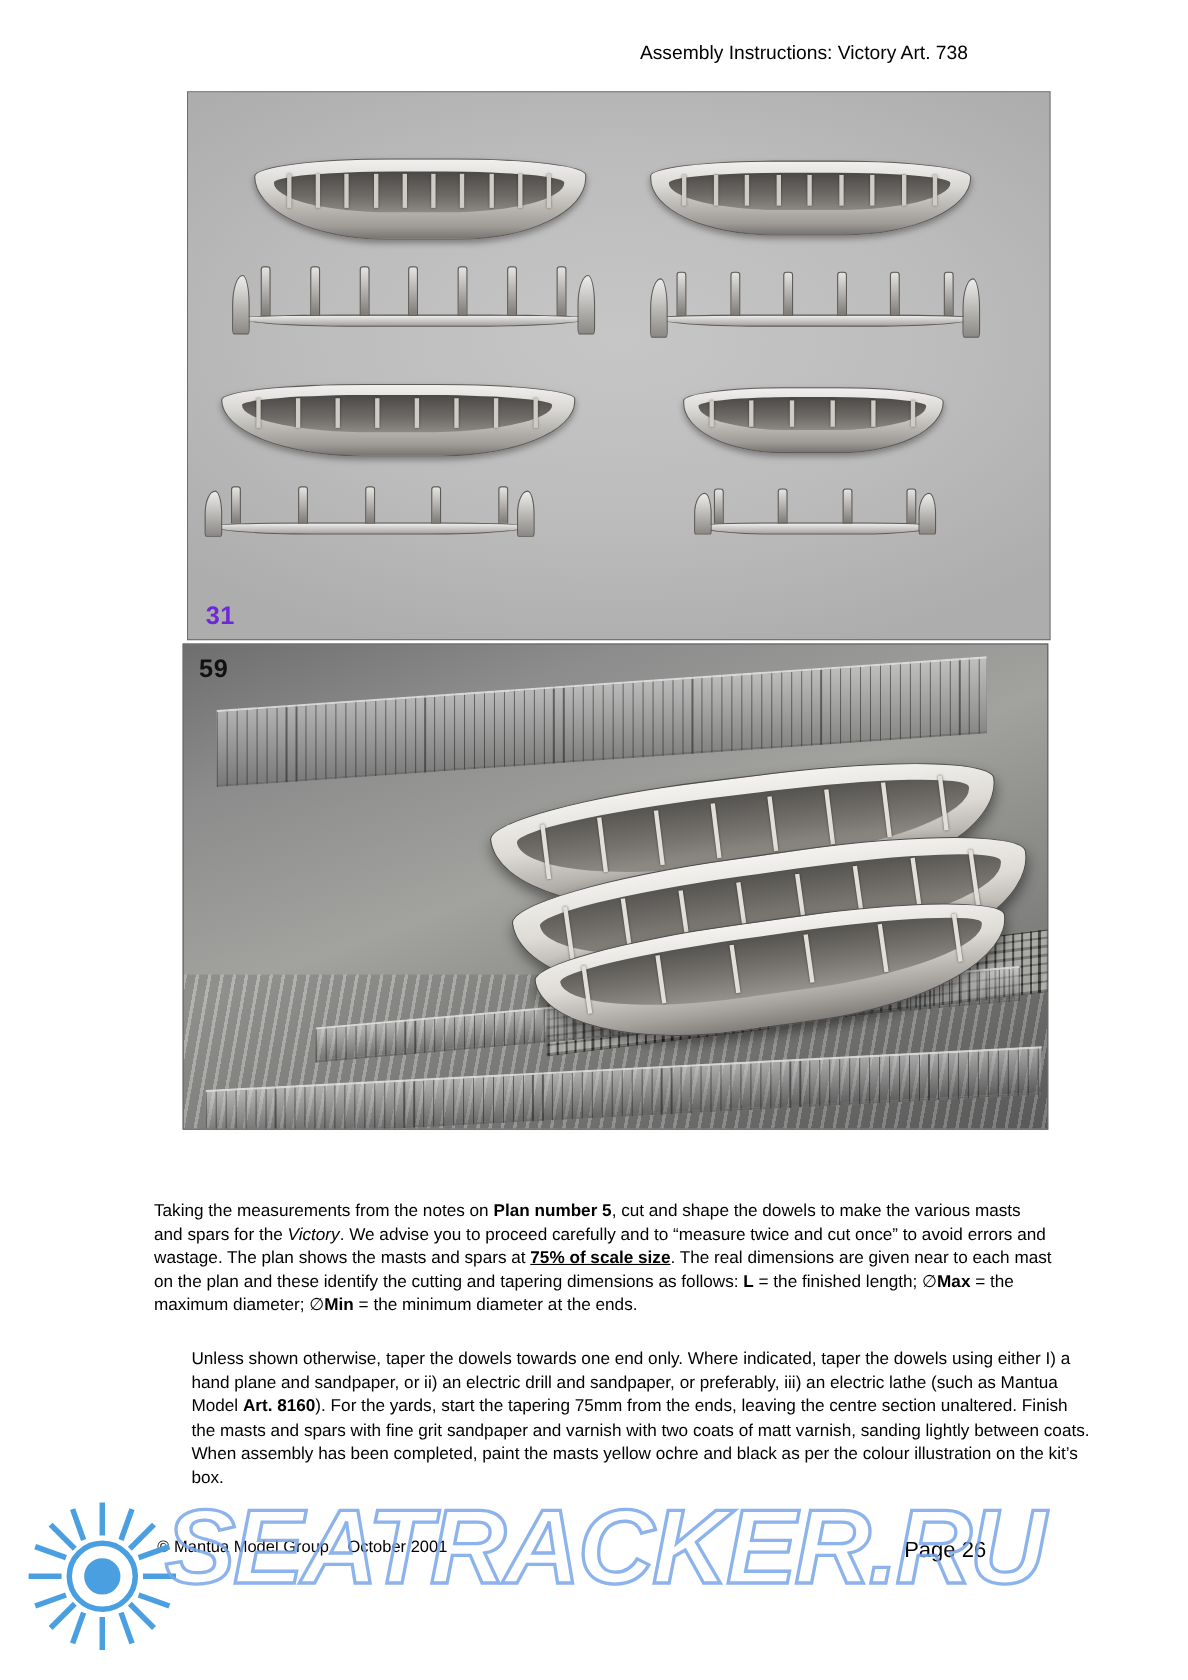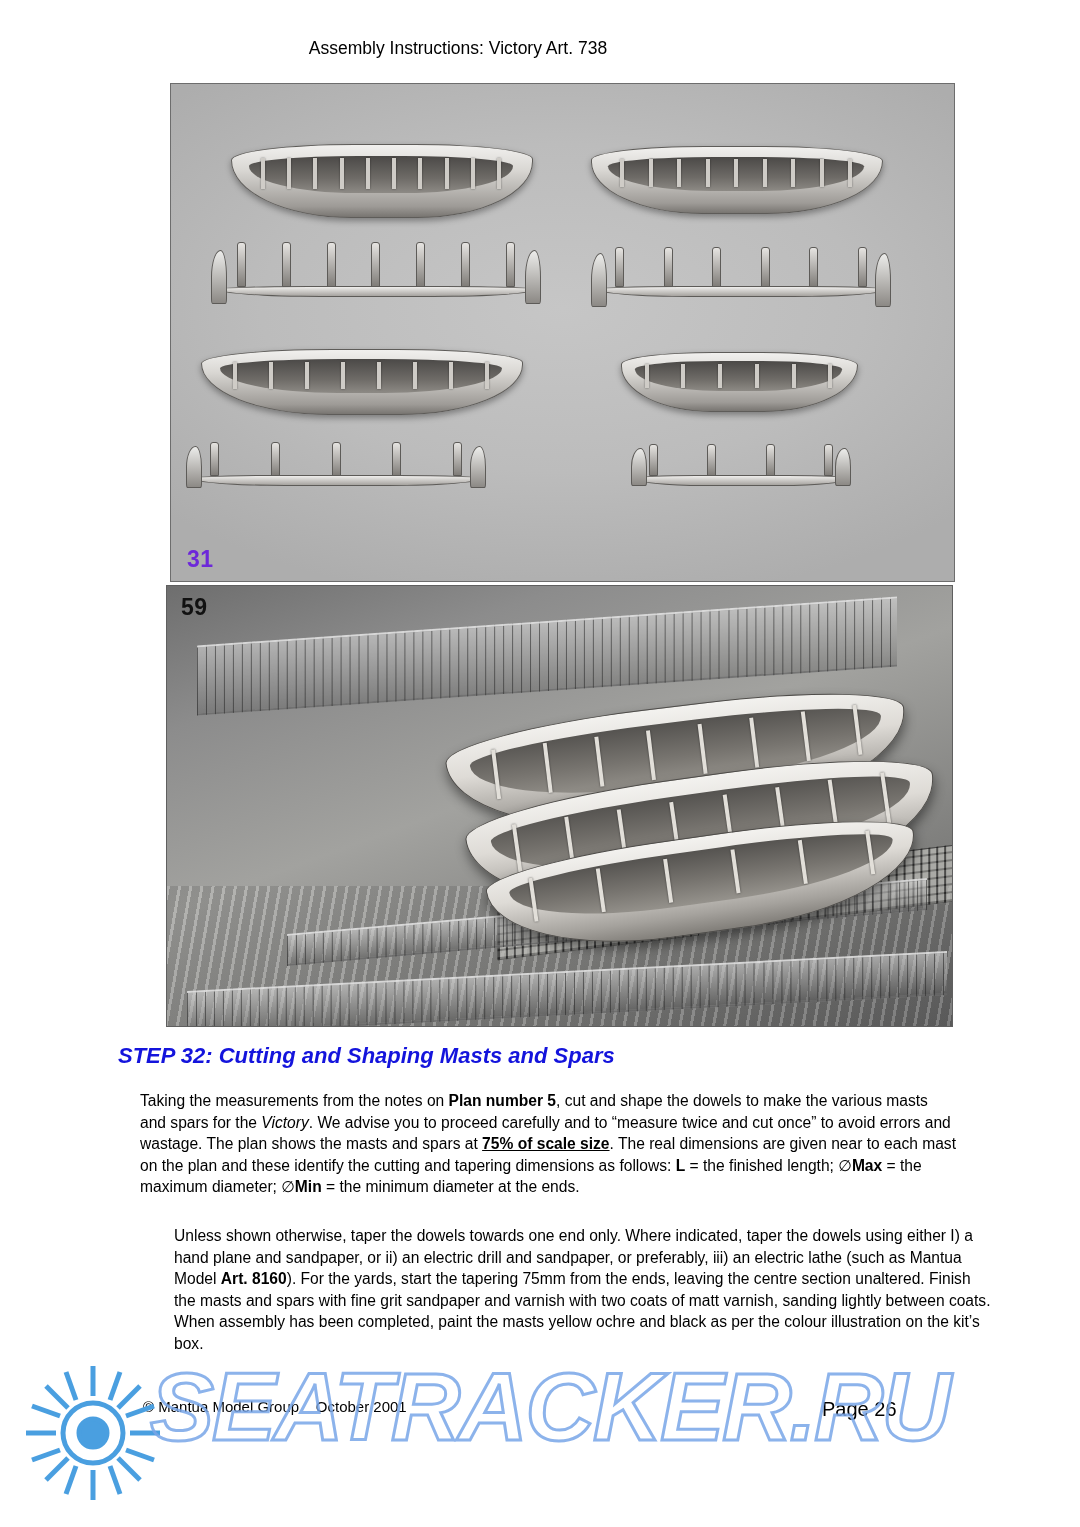--- a/index.html
+++ b/index.html
@@ -17,24 +17,23 @@
   .page {
     position: relative;
     width: 1080px;
     height: 1527px;
   }
   .doc-header {
     position: absolute;
     top: 38px;
     left: 0;
     width: 880px;
-    text-align: center;
+    text-align: right;
     font-size: 17.5px;
     color: #000;
-    padding-left: 18px;
   }
 
   
   .fig31 {
     position: absolute;
     left: 170px;
     top: 83px;
     width: 783px;
     height: 497px;
     border: 1px solid #6d6d6d;
@@ -436,21 +435,20 @@
           <i></i>
           <i></i>
           <i></i>
           <i></i>
         </div>
     </div>
 
     <div class="fig-label">59</div>
   </div>
 
-  <div class="step-heading">STEP 32: Cutting and Shaping Masts and Spars</div>
 
   <div class="body-text p1">
     <span>Taking the measurements from the notes on </span><span class="bold">Plan number 5</span><span>, cut and shape the dowels to make the various masts and spars for the </span><span class="ital">Victory</span><span>.  We advise you to proceed carefully and to “measure twice and cut once” to avoid errors and wastage.  The plan shows the masts and spars at </span><span class="bold-underline">75% of scale size</span><span>. The real dimensions are given near to each mast on the plan and these identify the cutting and tapering dimensions as follows: </span><span class="bold">L</span><span> = the finished length; ∅</span><span class="bold">Max</span><span> = the maximum diameter; ∅</span><span class="bold">Min</span><span> = the minimum diameter at the ends.</span>
   </div>
 
   <div class="body-text p2">
     <span>Unless shown otherwise, taper the dowels towards one end only.  Where indicated, taper the dowels using either I) a hand plane and sandpaper, or ii) an electric drill and sandpaper, or preferably, iii) an electric lathe (such as Mantua Model </span><span class="bold">Art. 8160</span><span>). For the yards, start the tapering 75mm from the ends, leaving the centre section unaltered.  Finish the masts and spars with fine grit sandpaper and varnish with two coats of matt varnish, sanding lightly between coats.  When assembly has been completed, paint the masts yellow ochre and black as per the colour illustration on the kit’s box.</span>
   </div>
 
 

